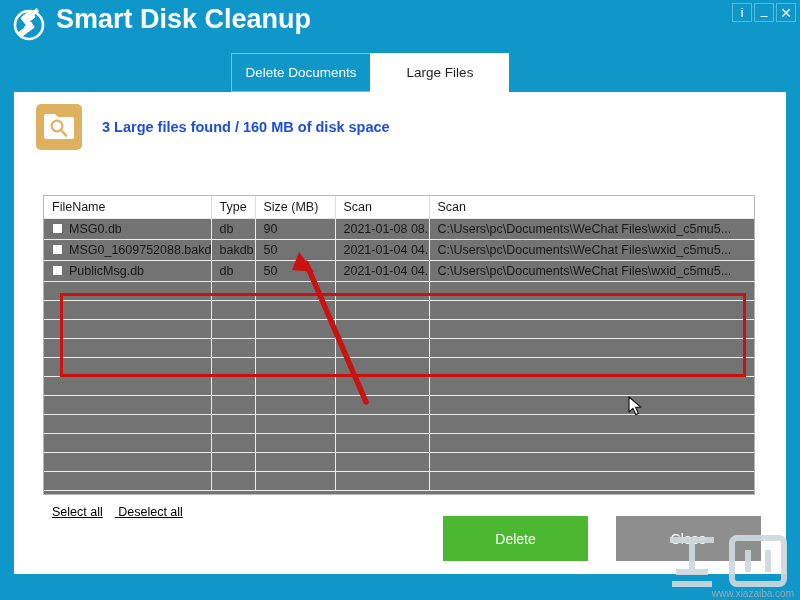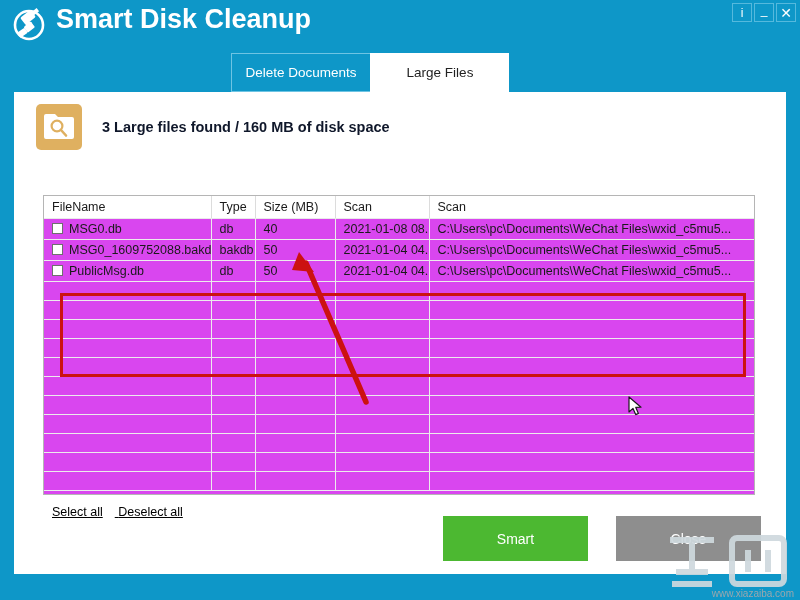--- a/index.html
+++ b/index.html
@@ -115,21 +115,21 @@
     width: 46px; height: 46px;
     background: #dfb060;
     border-radius: 5px;
   }
   .folder-icon svg { position: absolute; left: 7px; top: 8px; }
   .result-text {
     position: absolute;
     left: 88px; top: 27px;
     font-size: 14.5px;
     font-weight: bold;
-    color: #0f172a;
+    color: #1d4ed8;
     white-space: nowrap;
   }
 
   
   .tri-marker {
     position: absolute;
     left: 308px; top: 185px;
     width: 0; height: 0;
     border-left: 7px solid transparent;
     border-right: 7px solid transparent;
@@ -137,21 +137,21 @@
   }
 
   
   .table-panel {
     position: absolute;
     left: 29px; top: 103px;
     width: 712px;
     height: 300px;
     border: 1px solid #b5b5b5;
     box-sizing: border-box;
-    background: #d946ef;
+    background: #737373;
     overflow: hidden;
   }
   table.filetable {
     width: 100%;
     border-collapse: collapse;
     table-layout: fixed;
     font-size: 12.5px;
     color: #1a1a1a;
   }
   table.filetable th {
@@ -320,21 +320,21 @@
             <th>Type</th>
             <th>Size (MB)</th>
             <th>Scan</th>
             <th>Scan</th>
           </tr>
         </thead>
         <tbody>
             <tr>
               <td class="c-name"><span class="row-cb"></span><span>MSG0.db</span></td>
               <td>db</td>
-              <td>40</td>
+              <td>90</td>
               <td>2021-01-08 08...</td>
               <td>C:\Users\pc\Documents\WeChat Files\wxid_c5mu5...</td>
             </tr>
             <tr>
               <td class="c-name"><span class="row-cb"></span><span>MSG0_1609752088.bakdb</span></td>
               <td>bakdb</td>
               <td>50</td>
               <td>2021-01-04 04...</td>
               <td>C:\Users\pc\Documents\WeChat Files\wxid_c5mu5...</td>
             </tr>
@@ -426,21 +426,21 @@
       </table>
     </div>
 
     <div class="red-box"></div>
 
     <div class="sel-links">
       <span>Select all</span>
       <span>Deselect all</span>
     </div>
 
-    <button class="btn btn-delete">Smart</button>
+    <button class="btn btn-delete">Delete</button>
     <button class="btn btn-close">Close</button>
   </div>
 
   <svg class="red-arrow">
     <line x1="366" y1="402" x2="306" y2="263" stroke="#cc1111" stroke-width="5.5" stroke-linecap="round"></line>
     <polygon points="299,252 314,272 292,270" fill="#cc1111"></polygon>
   </svg>
 
   <svg class="watermark" viewBox="0 0 140 78">
     <g fill="none" stroke="#cfd9de" stroke-width="6">

